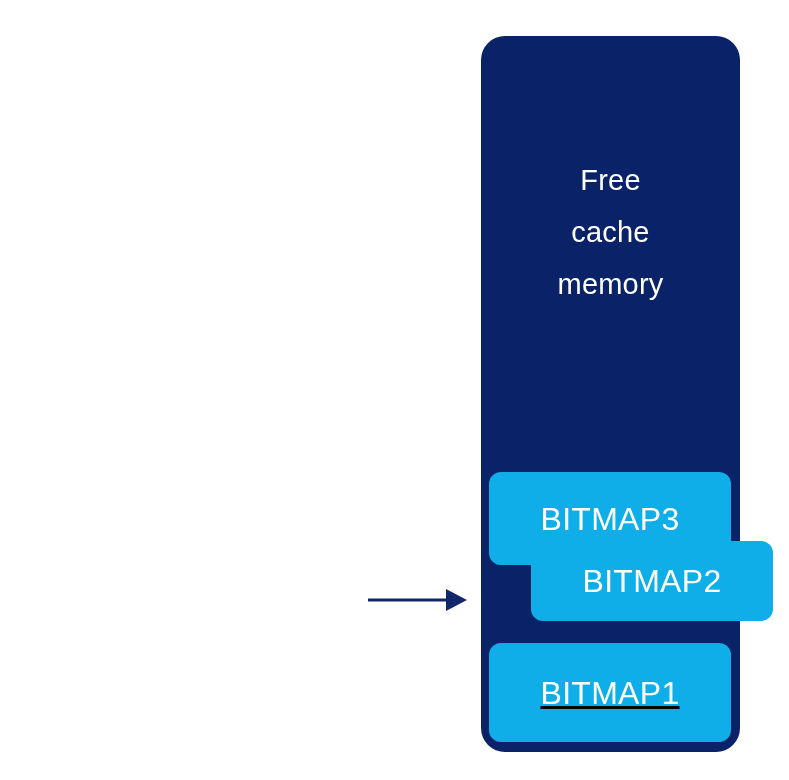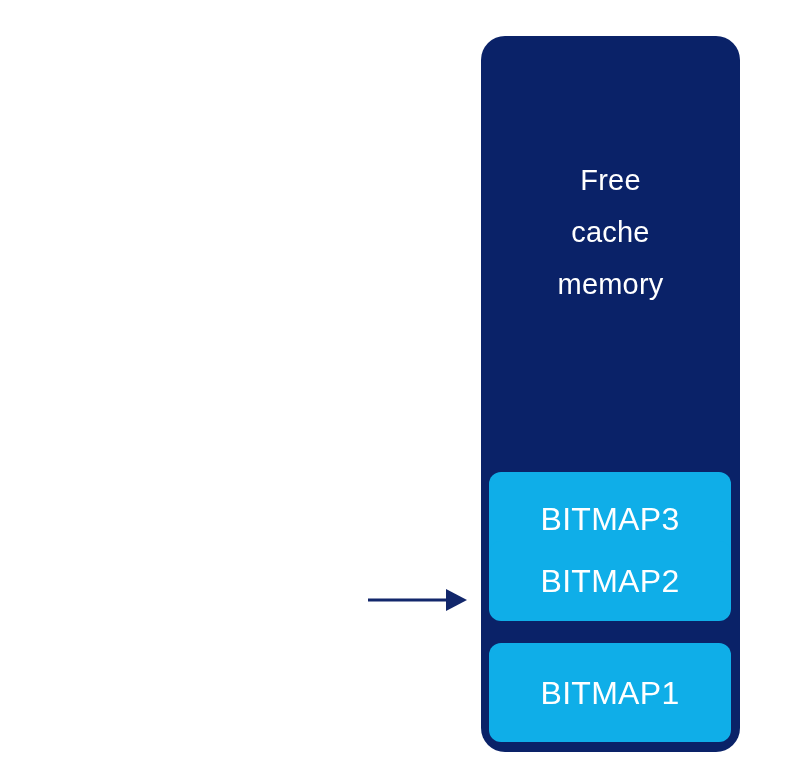--- a/index.html
+++ b/index.html
@@ -57,22 +57,22 @@
     box-sizing: border-box;
   }
   .bitmap-label {
     color: #ffffff;
     font-size: 32px;
     font-weight: 400;
     letter-spacing: 0.3px;
     line-height: 1;
   }
   #bitmap-block-3 { top: 440px; height: 93px; margin-top: 32px; }
-  #bitmap-block-2 { top: 541px; height: 80px; }
-  #bitmap-block-1 { top: 643px; height: 99px; }
+  #bitmap-block-2 { top: 541px; height: 80px; margin-left: 42px; }
+  #bitmap-block-1 { top: 643px; height: 99px; text-decoration: underline; }
 
   
   #cache-call-list {
     position: absolute;
     left: 33px;
     top: 527px;
     color: #12276b;
     font-size: 30px;
     line-height: 55px;
     white-space: nowrap;

